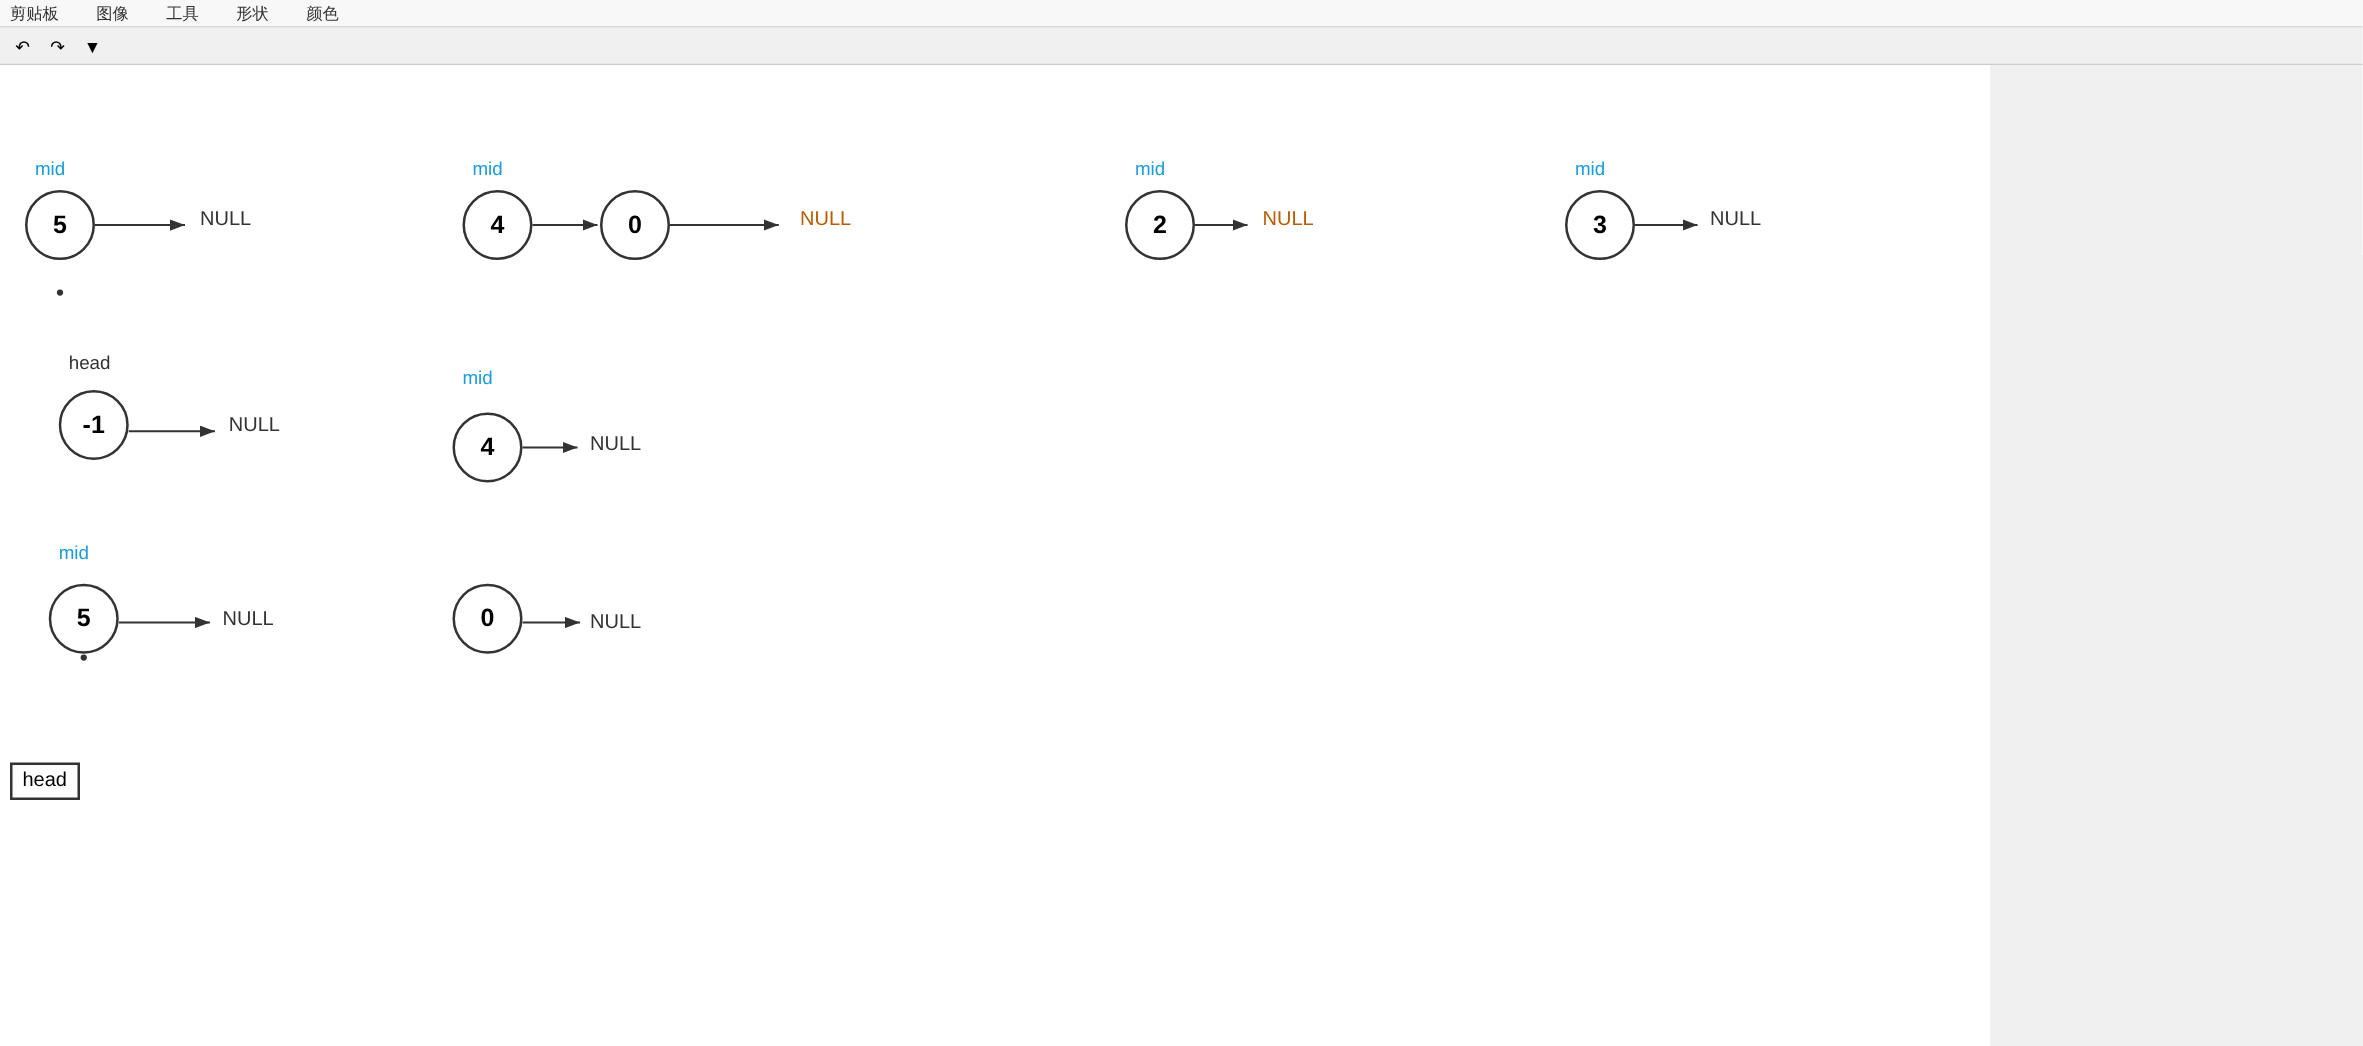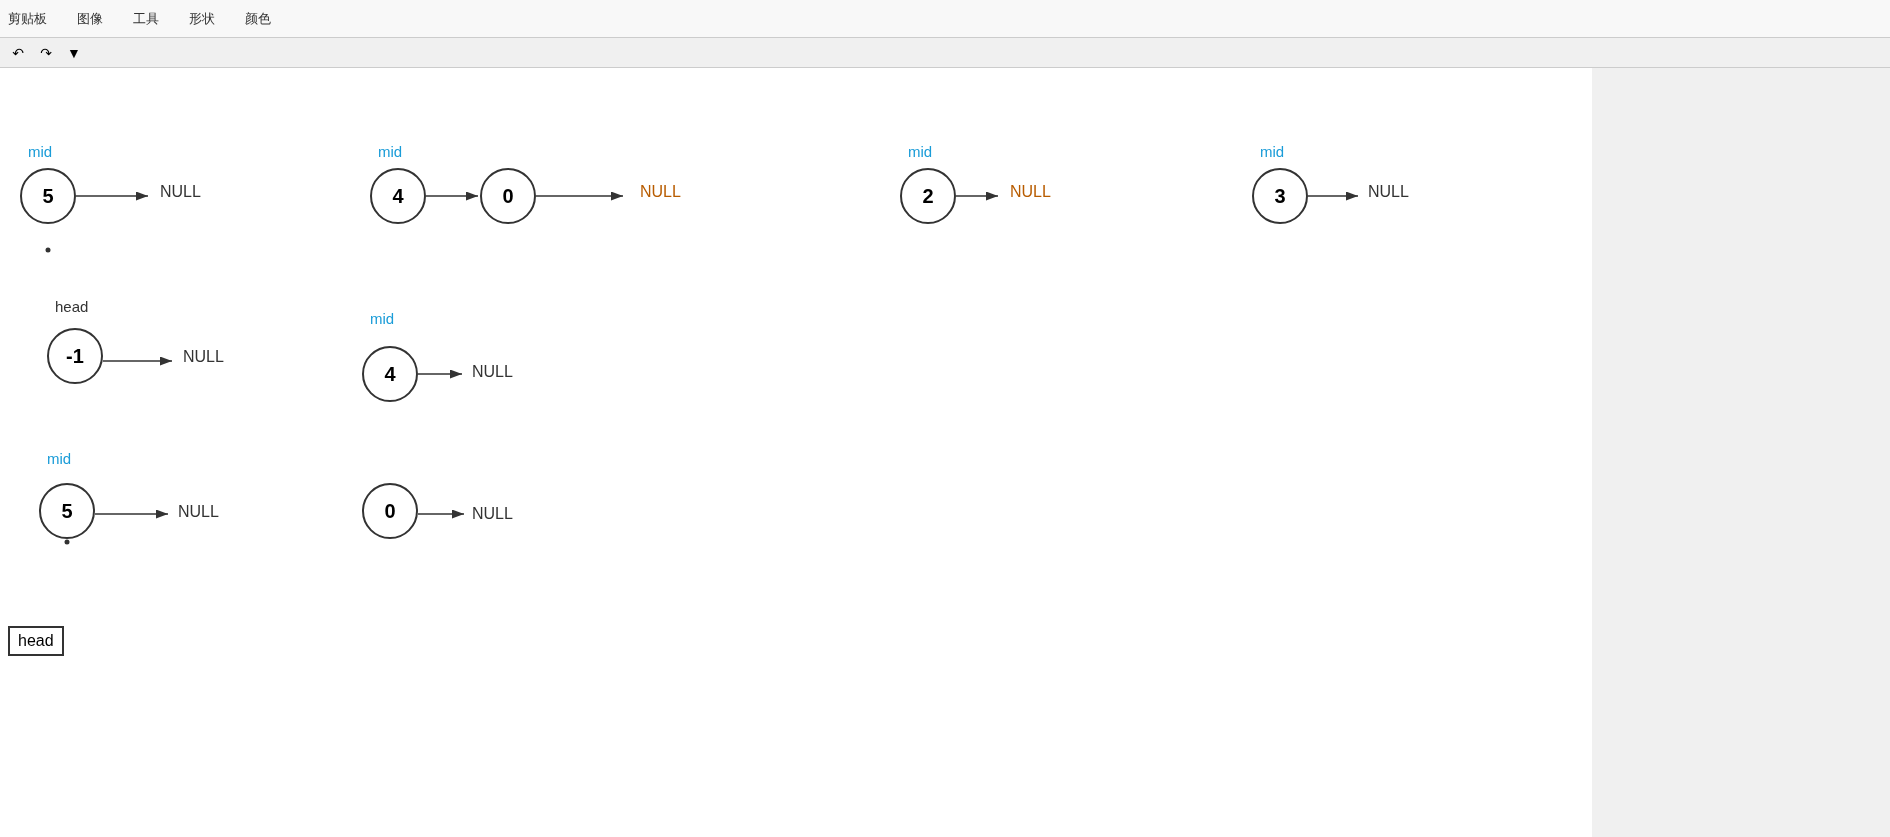--- a/index.html
+++ b/index.html
@@ -8,21 +8,21 @@
       background: #f0f0f0;
       width: 1890px;
       min-height: 837px;
       overflow-x: hidden;
     }
 
     
     .menu-bar {
       background: #f8f8f8;
       border-bottom: 1px solid #ccc;
-      height: 38px;
+      height: 22px;
       display: flex;
       align-items: center;
       padding: 0 8px;
       gap: 30px;
       font-size: 13px;
     }
     .menu-item {
       cursor: pointer;
       color: #333;
     }

